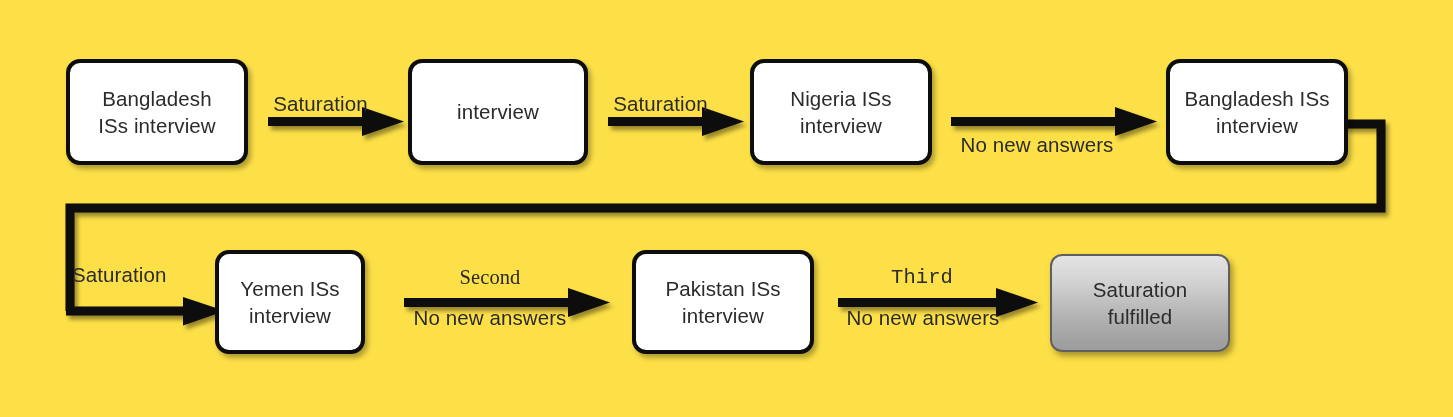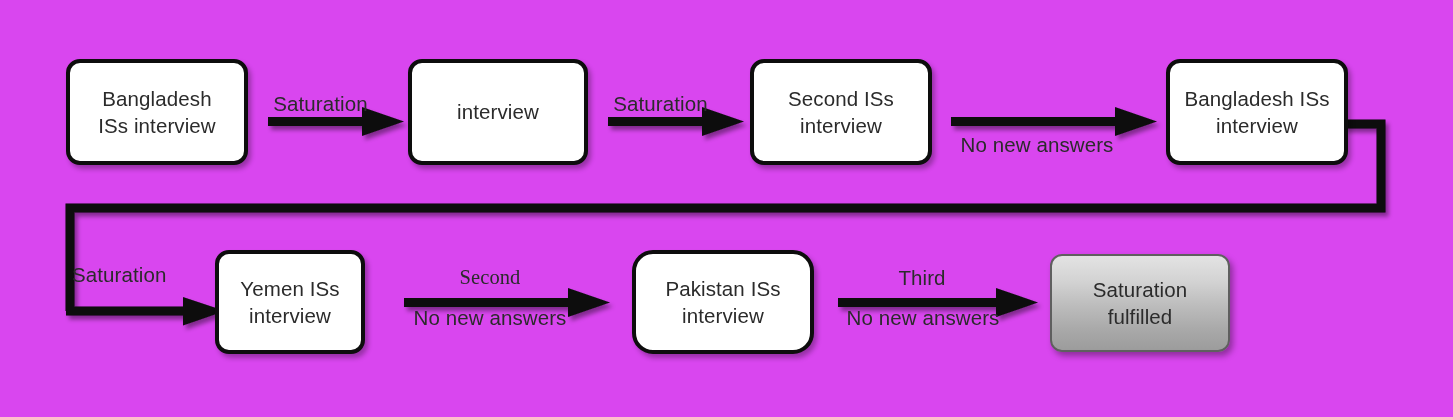--- a/index.html
+++ b/index.html
@@ -7,21 +7,21 @@
     padding: 0;
     background: #ffffff;
   }
   body {
     font-family: "Liberation Sans", sans-serif;
   }
   #canvas {
     position: relative;
     width: 1453px;
     height: 417px;
-    background: #d946ef;
+    background: #fde047;
     overflow: hidden;
   }
   #flow-svg {
     position: absolute;
     left: 0;
     top: 0;
     width: 1453px;
     height: 417px;
   }
   
@@ -113,51 +113,51 @@
   <div class="node" style="left:66px; top:59px; width:182px; height:106px;">
     <span class="line">Bangladesh</span>
     <span class="line">ISs interview</span>
   </div>
 
   <div class="node" style="left:408px; top:59px; width:180px; height:106px;">
     <span class="line">interview</span>
   </div>
 
   <div class="node" style="left:750px; top:59px; width:182px; height:106px;">
-    <span class="line">Second ISs</span>
+    <span class="line">Nigeria ISs</span>
     <span class="line">interview</span>
   </div>
 
   <div class="node" style="left:1166px; top:59px; width:182px; height:106px;">
     <span class="line">Bangladesh ISs</span>
     <span class="line">interview</span>
   </div>
 
   <div class="node" style="left:215px; top:250px; width:150px; height:104px;">
     <span class="line">Yemen ISs</span>
     <span class="line">interview</span>
   </div>
 
-  <div class="node" style="left:632px; top:250px; width:182px; height:104px;border-radius:21px;">
+  <div class="node" style="left:632px; top:250px; width:182px; height:104px;">
     <span class="line">Pakistan ISs</span>
     <span class="line">interview</span>
   </div>
 
   <div class="node terminal" style="left:1050px; top:254px; width:180px; height:98px;">
     <span class="line">Saturation</span>
     <span class="line">fulfilled</span>
   </div>
 
   <div class="edge-label" style="left:263px; top:92px; width:115px;">Saturation</div>
 
   <div class="edge-label" style="left:603px; top:92px; width:115px;">Saturation</div>
 
   <div class="edge-label" style="left:942px; top:133px; width:190px;">No new answers</div>
 
   <div class="edge-label" style="left:72px; top:263px; width:125px; text-align:left;">Saturation</div>
 
   <div class="edge-label" style="left:430px; top:266px; width:120px;font-family:Liberation Serif, serif;">Second</div>
   <div class="edge-label" style="left:395px; top:306px; width:190px;">No new answers</div>
 
-  <div class="edge-label" style="left:862px; top:266px; width:120px;">Third</div>
+  <div class="edge-label" style="left:862px; top:266px; width:120px;font-family:Liberation Mono, monospace;">Third</div>
   <div class="edge-label" style="left:828px; top:306px; width:190px;">No new answers</div>
 
 </div>
 
 </body></html>

